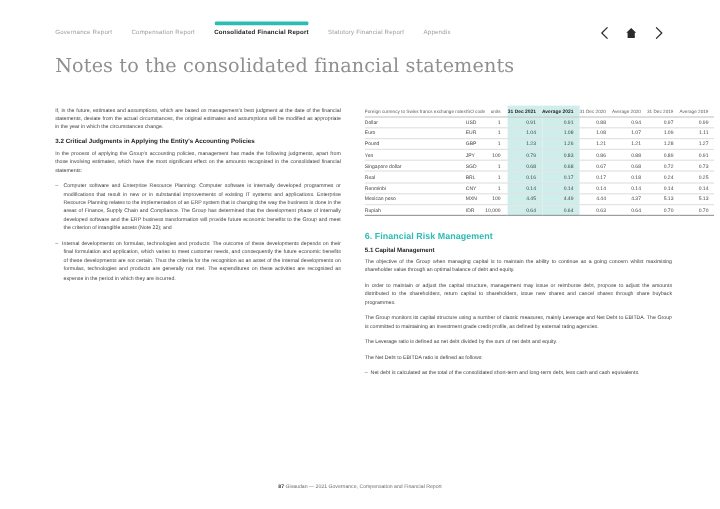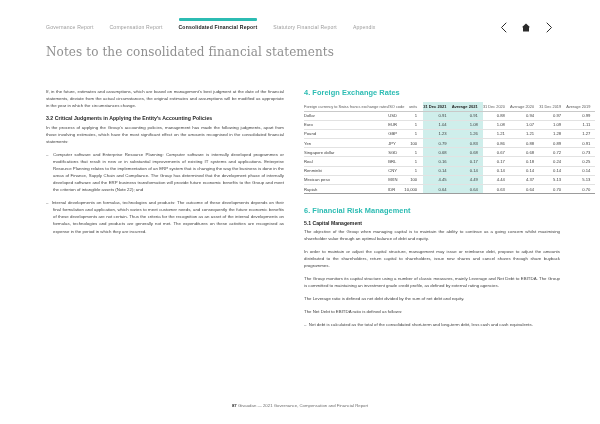--- a/index.html
+++ b/index.html
@@ -38,21 +38,21 @@
   }
   .nav-controls { display: flex; align-items: center; gap: 13px; padding-top: 3px; }
   .nav-ctl { width: 10px; height: 12px; color: #2b2b2b; cursor: pointer;
              display: flex; align-items: center; justify-content: center; }
   .nav-ctl svg { display: block; }
 
   
   .page-title {
     position: absolute; top: 45px; left: 46px;
     font-family: "DejaVu Serif", serif;
-    font-size: 12px;
+    font-size: 16px;
     font-weight: normal;
     color: #8f8f8f;
     letter-spacing: 0.1px;
   }
 
   
   .columns {
     position: absolute; top: 88px; left: 46px; right: 40px;
     display: flex; gap: 20px;
   }
@@ -181,21 +181,20 @@
       <p class="body">If, in the future, estimates and assumptions, which are based on management's best judgment at the date of the financial statements, deviate from the actual circumstances, the original estimates and assumptions will be modified as appropriate in the year in which the circumstances change.</p>
       <h3 class="sub">3.2  Critical Judgments in Applying the Entity's Accounting Policies</h3>
       <p class="body">In the process of applying the Group's accounting policies, management has made the following judgments, apart from those involving estimates, which have the most significant effect on the amounts recognised in the consolidated financial statements:</p>
       <ul class="bullets">
         <li>Computer software and Enterprise Resource Planning: Computer software is internally developed programmes or modifications that result in new or in substantial improvements of existing IT systems and applications. Enterprise Resource Planning relates to the implementation of an ERP system that is changing the way the business is done in the areas of Finance, Supply Chain and Compliance. The Group has determined that the development phase of internally developed software and the ERP business transformation will provide future economic benefits to the Group and meet the criterion of intangible assets (Note 22); and</li>
         <li>Internal developments on formulas, technologies and products: The outcome of these developments depends on their final formulation and application, which varies to meet customer needs, and consequently the future economic benefits of these developments are not certain. Thus the criteria for the recognition as an asset of the internal developments on formulas, technologies and products are generally not met. The expenditures on these activities are recognised as expense in the period in which they are incurred.</li>
       </ul>
     </div>
 
     <div class="col col-right">
-      <h2 class="section">4.  Foreign Exchange Rates</h2>
 
       <table class="fx">
         <thead>
           <tr>
             <th class="c-name hdr-left hdr-top">Foreign currency to Swiss francs exchange rates</th>
             <th class="c-iso hdr-top">ISO code</th>
             <th class="c-units hdr-top">units</th>
             <th class="c-num hdr-top hl hl-bg">31 Dec 2021</th>
             <th class="c-num hdr-top hl hl-bg">Average 2021</th>
             <th class="c-num hdr-top">31 Dec 2020</th>

